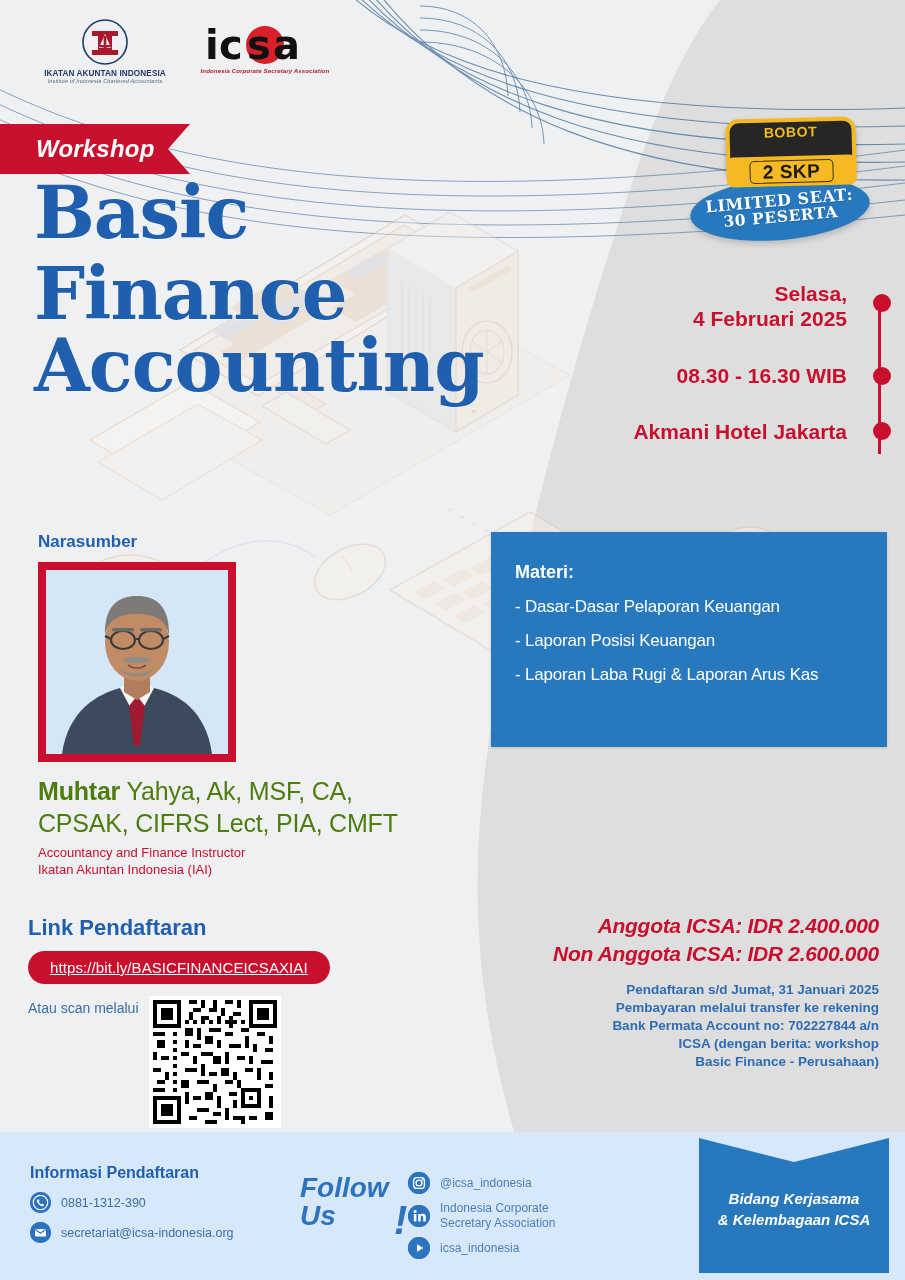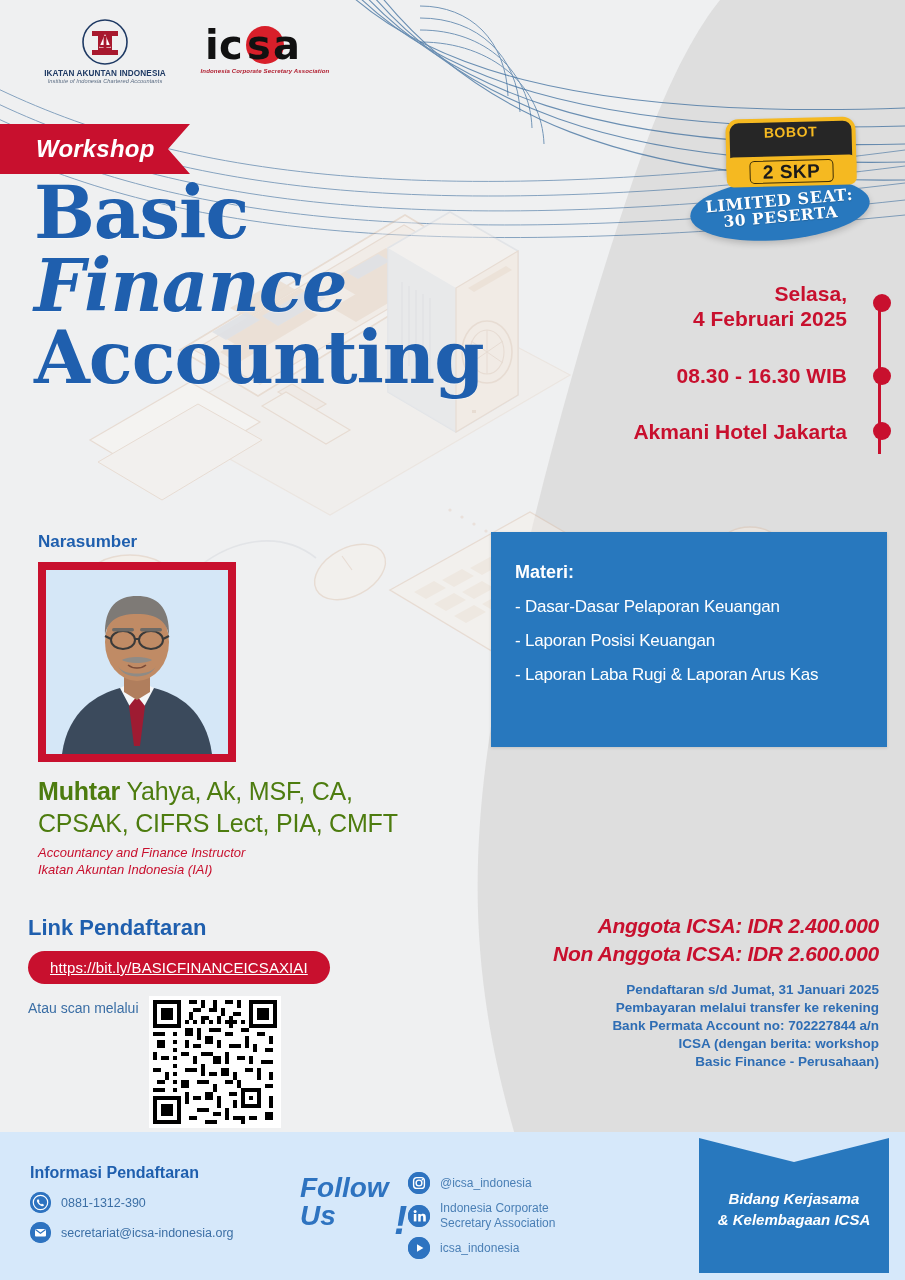--- a/index.html
+++ b/index.html
@@ -53,21 +53,21 @@
   }
   .title-line {
     font-family: "DejaVu Serif", serif;
     font-weight: bold;
     color: #1f5fae;
     font-size: 72px;
     line-height: 0.98;
     letter-spacing: -1px;
     text-shadow: 0 1px 0 rgba(255,255,255,.35);
   }
-  .title-line.l2 { margin-top: 2px; font-style: italic; }
+  .title-line.l2 { margin-top: 10px; }
   .title-line.l3 { margin-top: 2px; }
 
   
   .skp-wrap { position: absolute; left: 700px; top: 118px; width: 180px; height: 70px; z-index: 7; }
   .skp-badge {
     position: relative; width: 130px; height: 62px; margin-left: 26px;
     background: #262626;
     border: 4px solid #f5b921; border-radius: 13px;
     box-shadow: 0 3px 5px rgba(0,0,0,.28);
     transform: rotate(-1.5deg);
@@ -136,21 +136,21 @@
     position: relative; overflow: hidden;
   }
   .photo-frame svg { position:absolute; inset:0; }
   .speaker-name {
     margin-top: 14px; color: #4d7c0f;
     font-size: 25px; line-height: 1.26; letter-spacing: -.2px;
   }
   .speaker-name b { font-weight: bold; }
   .speaker-role {
     margin-top: 6px; color: #c8102e;
-    font-size: 13px; font-style: italic; line-height: 1.28;
+    font-size: 13px; line-height: 1.28;
   }
 
   
   .materi {
     position: absolute; left: 491px; top: 532px;
     width: 396px; height: 215px;
     background: #2878be; color: #ffffff;
     padding: 30px 0 0 24px;
     z-index: 5;
     box-shadow: 0 1px 3px rgba(0,0,0,.12);

